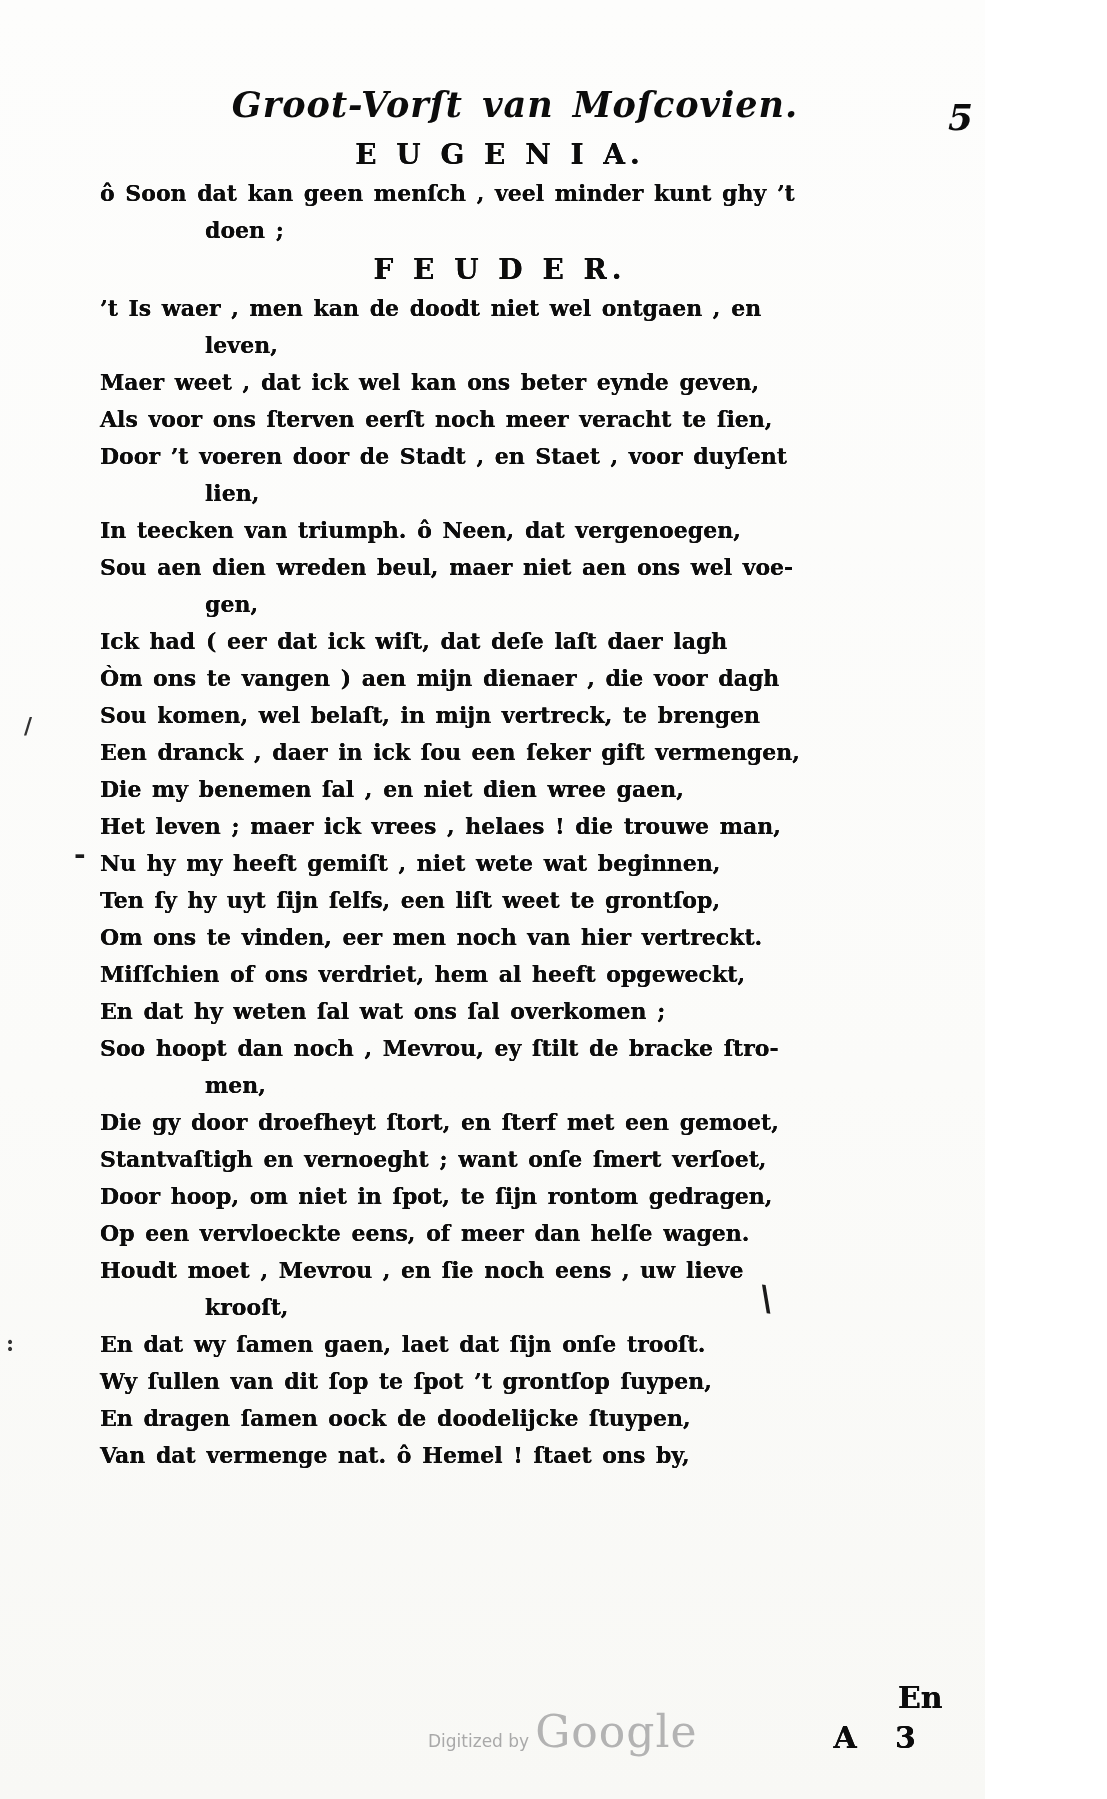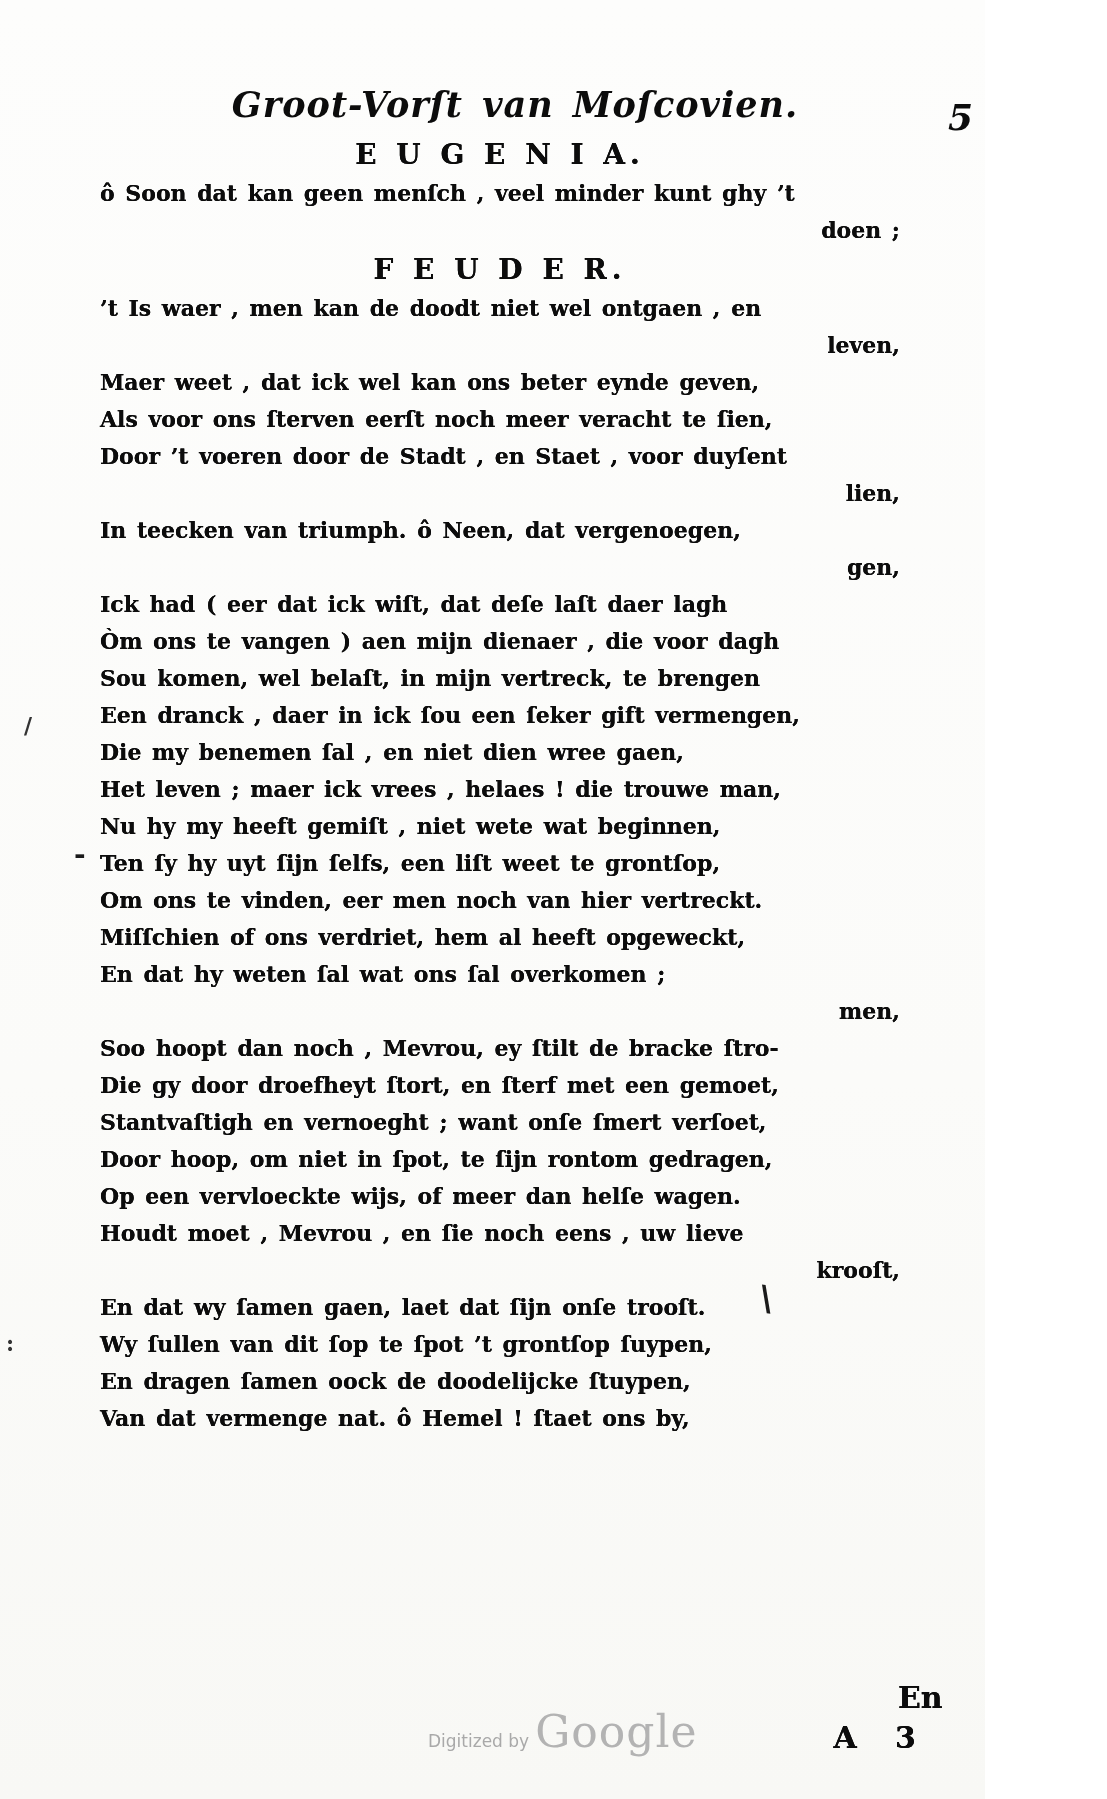--- a/index.html
+++ b/index.html
@@ -30,21 +30,21 @@
   .text-block { position: absolute; top: 134px; left: 100px; width: 800px; }
   .line {
     font-weight: bold; font-size: 22px; line-height: 37px;
     white-space: nowrap; word-spacing: 3px;
     text-shadow: 0 0 0.6px #000;
   }
   .line.speaker {
     text-align: center; font-size: 28px; letter-spacing: 5px;
     line-height: 41px; word-spacing: 0;
   }
-  .line.wrap { padding-left: 105px; text-align: right; }
+  .line.wrap { padding-left: 105px; }
   
   .signature {
     position: absolute; top: 1720px; left: 100px; width: 830px;
     text-align: right; font-weight: bold; font-size: 30px;
     letter-spacing: 14px; text-shadow: 0 0 0.6px #000;
   }
   .catchword {
     position: absolute; top: 1680px; left: 898px;
     font-weight: bold; font-size: 30px; text-shadow: 0 0 0.6px #000;
   }
@@ -83,38 +83,39 @@
     <div class="line verse">ô Soon dat kan geen menſch , veel minder kunt ghy ’t</div>
     <div class="line wrap">doen ;</div>
     <div class="line speaker">F E U D E R.</div>
     <div class="line verse">’t Is waer ,  men kan de doodt niet wel ontgaen ,  en</div>
     <div class="line wrap">leven,</div>
     <div class="line verse">Maer weet , dat ick wel kan ons beter eynde geven,</div>
     <div class="line verse">Als voor ons ſterven eerſt noch meer veracht te ſien,</div>
     <div class="line verse">Door ’t voeren door de Stadt , en Staet , voor duyſent</div>
     <div class="line wrap">lien,</div>
     <div class="line verse">In teecken van triumph.  ô Neen, dat vergenoegen,</div>
+    <div class="line verse">Sou aen dien wreden beul, maer niet aen ons wel voe-</div>
     <div class="line wrap">gen,</div>
     <div class="line verse">Ick had  ( eer dat ick wiſt, dat deſe laſt daer lagh</div>
     <div class="line verse">Òm ons te vangen )  aen mijn dienaer ,  die voor dagh</div>
     <div class="line verse">Sou komen, wel belaſt, in mijn vertreck, te brengen</div>
     <div class="line verse">Een dranck , daer in ick ſou een ſeker gift vermengen,</div>
     <div class="line verse">Die my benemen ſal , en niet dien wree gaen,</div>
     <div class="line verse">Het leven ;  maer ick vrees , helaes !  die trouwe man,</div>
     <div class="line verse">Nu hy my heeft gemiſt , niet wete wat beginnen,</div>
     <div class="line verse">Ten ſy hy uyt ſijn ſelfs, een liſt weet te grontſop,</div>
     <div class="line verse">Om ons te vinden, eer men noch van hier vertreckt.</div>
     <div class="line verse">Miſſchien of ons verdriet, hem al heeft opgeweckt,</div>
     <div class="line verse">En dat hy weten ſal wat ons ſal overkomen ;</div>
+    <div class="line verse">Soo hoopt dan noch , Mevrou, ey ſtilt de bracke ſtro-</div>
     <div class="line wrap">men,</div>
-    <div class="line verse">Soo hoopt dan noch , Mevrou, ey ſtilt de bracke ſtro-</div>
     <div class="line verse">Die gy door droefheyt ſtort, en ſterf met een gemoet,</div>
     <div class="line verse">Stantvaſtigh en vernoeght ; want onſe ſmert verſoet,</div>
     <div class="line verse">Door hoop, om niet in ſpot, te ſijn rontom gedragen,</div>
-    <div class="line verse">Op een vervloeckte wijs, of meer dan helſe wagen.</div>
+    <div class="line verse">Op een vervloeckte eens, of meer dan helſe wagen.</div>
     <div class="line verse">Houdt moet , Mevrou ,  en ſie noch eens ,  uw lieve</div>
     <div class="line wrap">krooſt,</div>
     <div class="line verse">En dat wy ſamen gaen, laet dat ſijn onſe trooſt.</div>
     <div class="line verse">Wy ſullen van dit ſop te ſpot ’t grontſop ſuypen,</div>
     <div class="line verse">En dragen ſamen oock de doodelijcke ſtuypen,</div>
     <div class="line verse">Van dat vermenge nat.  ô Hemel !  ſtaet ons by,</div>
   </div>
 
   <div class="signature">A 3</div>
   <div class="catchword">En</div>

